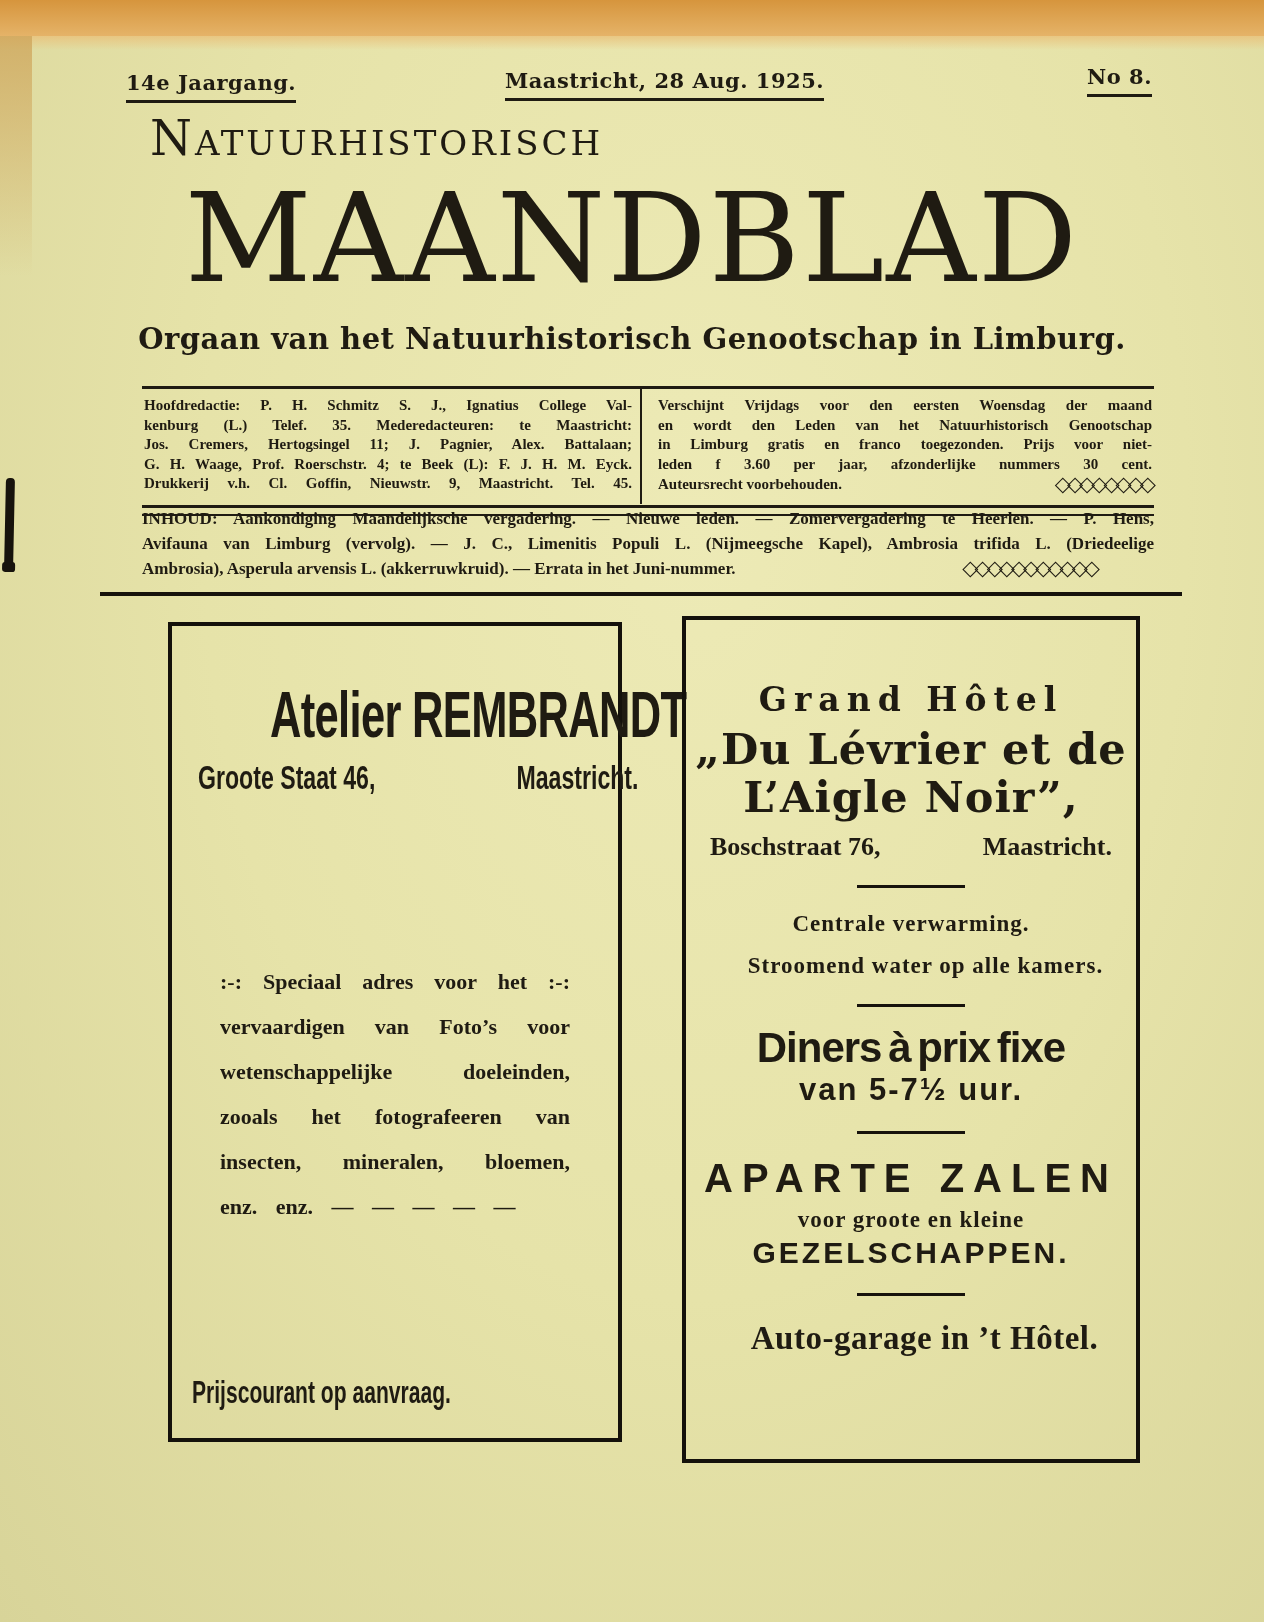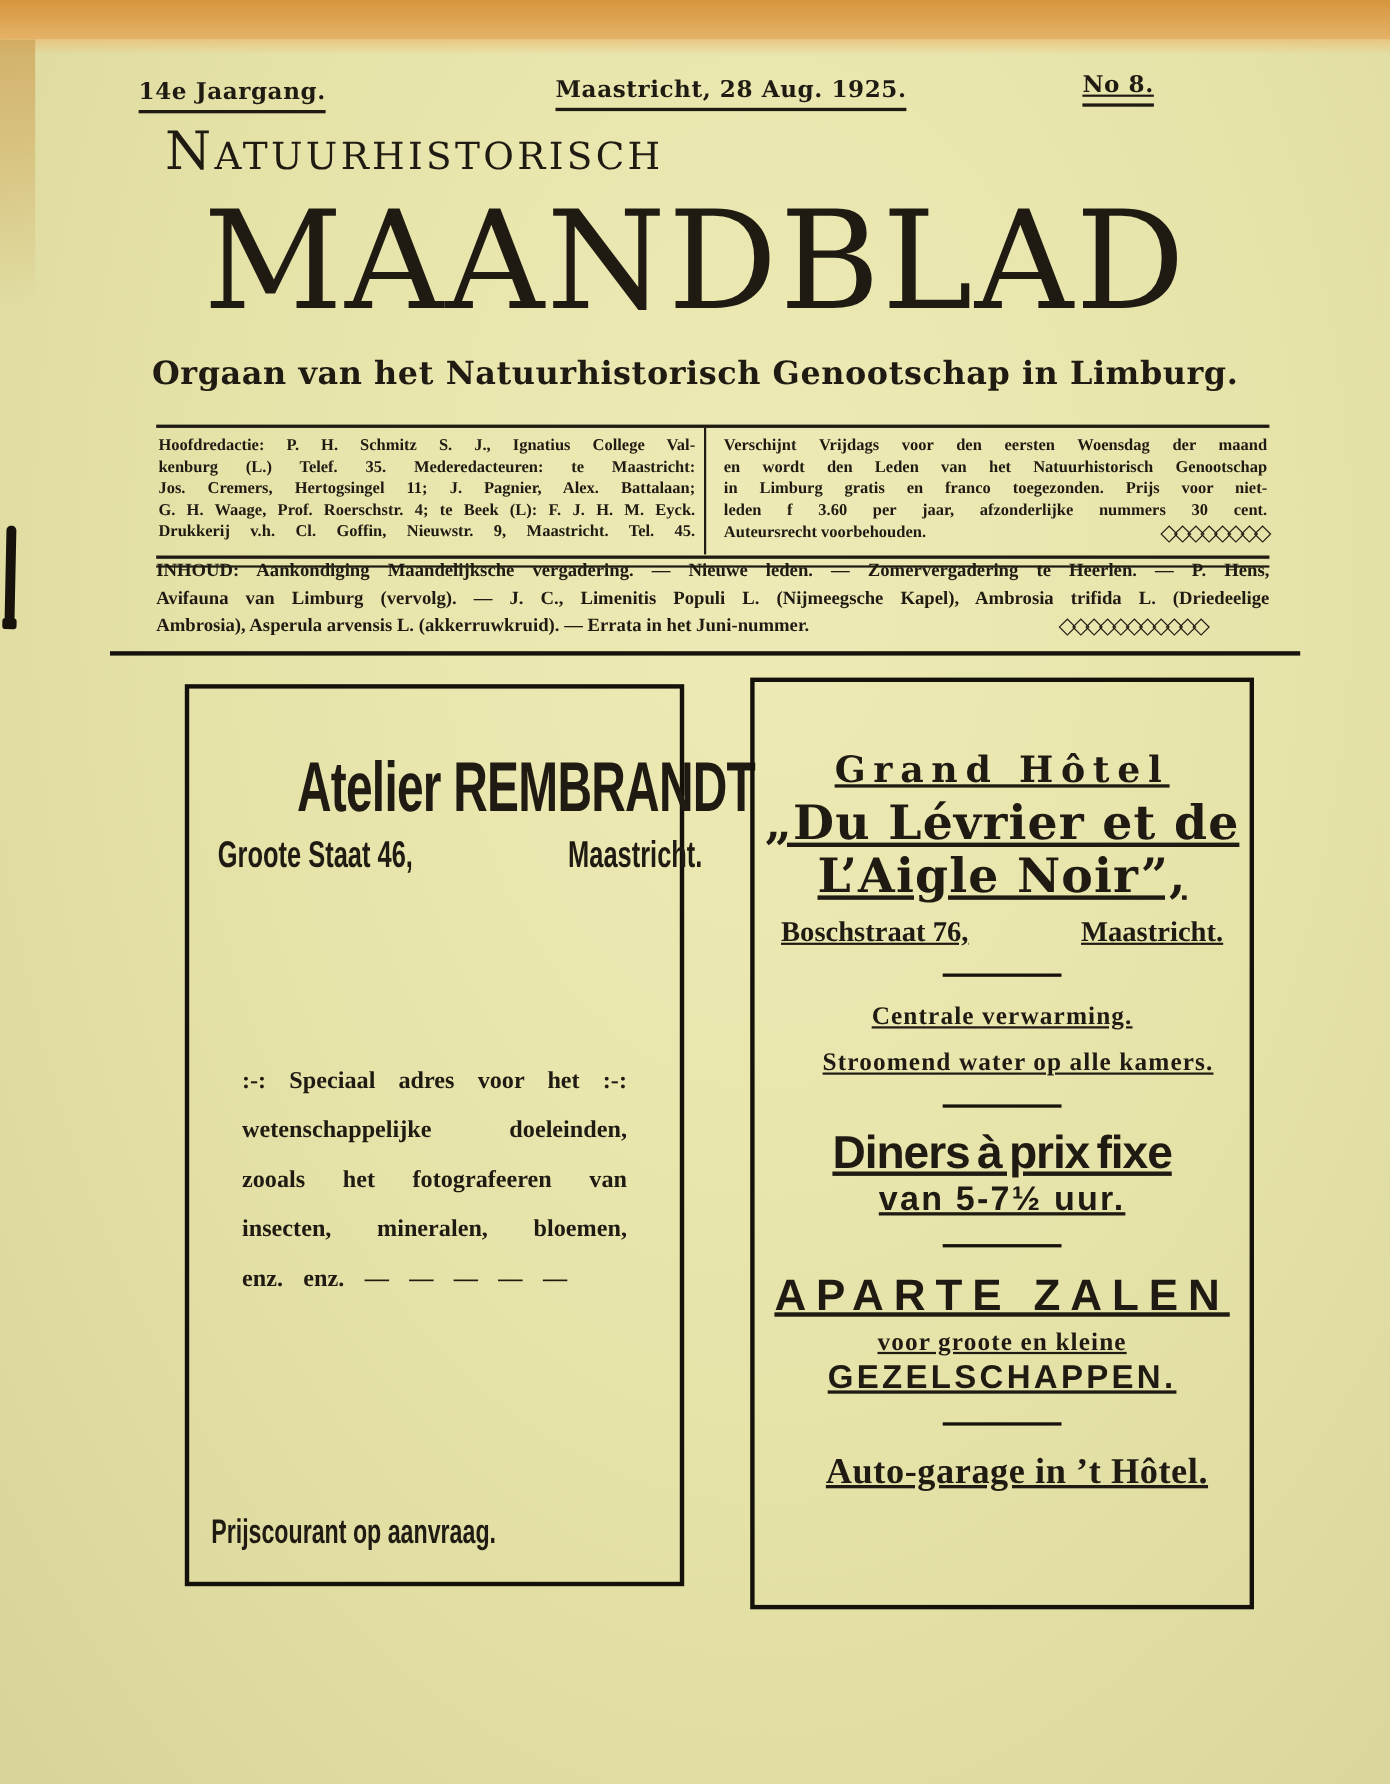--- a/index.html
+++ b/index.html
@@ -20,21 +20,21 @@
   .ink-smudge{position:absolute;left:5px;top:478px;width:9px;height:92px;
     background:#17130c;border-radius:4px;transform:rotate(1.2deg);}
   .ink-smudge:after{content:"";position:absolute;left:-2px;bottom:-2px;width:13px;height:10px;
     background:#17130c;border-radius:3px;}
 
   
   .hdr{position:absolute;font:bold 21px "DejaVu Serif", serif;letter-spacing:.5px;
     border-bottom:3px solid #1f1b12;padding-bottom:5px;}
   .hdr-vol{left:126px;top:70px;}
   .hdr-date{left:505px;top:68px;}
-  .hdr-issue{left:984px;top:64px;text-decoration:underline;}
+  .hdr-issue{left:1087px;top:64px;}
 
   
   .series{position:absolute;left:150px;top:114px;font-family:"DejaVu Serif", serif;
     letter-spacing:3px;white-space:nowrap;}
   .series .init{font-size:48px;line-height:1;}
   .series .rest{font-size:34px;}
   .title-main{position:absolute;left:0;right:0;top:176px;text-align:center;
     font:400 124px/1 "DejaVu Serif", serif;letter-spacing:2px;}
   .subtitle{position:absolute;left:0;right:0;top:322px;text-align:center;
     font:bold 29px "DejaVu Serif", serif;letter-spacing:.5px;}
@@ -58,21 +58,21 @@
   .iline{text-align:justify;text-align-last:justify;}
   .iline-last{display:flex;justify-content:space-between;align-items:center;
     text-align-last:auto;padding-right:58px;}
 
   .big-rule{position:absolute;left:100px;top:592px;width:1082px;border-top:4px solid #17130c;}
 
   
   .adbox{position:absolute;border:4px solid #14110b;box-sizing:border-box;
     display:flex;flex-direction:column;}
   .ad-left{left:168px;top:622px;width:454px;height:820px;}
-  .ad-right{left:682px;top:616px;width:458px;height:847px;text-align:center;text-decoration:underline;}
+  .ad-right{left:682px;top:616px;width:458px;height:847px;text-align:center;}
 
   .cond{display:inline-block;transform:scaleX(.68);transform-origin:center;white-space:nowrap;}
   .cond-l{transform-origin:left center;}
   .cond-r{transform-origin:right center;}
 
   .atelier{margin-top:56px;text-align:center;
     font:bold 64px/1.05 "Liberation Sans", sans-serif;letter-spacing:-1px;}
   .adl-address{display:flex;justify-content:space-between;padding:0 26px;margin-top:10px;
     font:bold 34px/1.1 "Liberation Sans", sans-serif;}
   .adl-body{margin-top:162px;padding:0 48px;font:bold 22px/45px "Liberation Serif", serif;}
@@ -155,20 +155,21 @@
   <div class="adbox ad-left">
     <div class="atelier">
       <span class="cond">Atelier REMBRANDT</span>
     </div>
     <div class="adl-address">
       <span class="cond cond-l">Groote Staat 46,</span>
       <span class="cond cond-r">Maastricht.</span>
     </div>
     <div class="adl-body">
       <div class="bline">:-: Speciaal adres voor het :-:</div>
+      <div class="bline">vervaardigen van Foto’s voor</div>
       <div class="bline">wetenschappelijke doeleinden,</div>
       <div class="bline">zooals het fotografeeren van</div>
       <div class="bline">insecten, mineralen, bloemen,</div>
       <div class="bline bline-dash">enz. enz. — — — — —</div>
     </div>
     <div class="adl-footer">
       <span class="cond cond-l">Prijscourant op aanvraag.</span>
     </div>
   </div>
 

